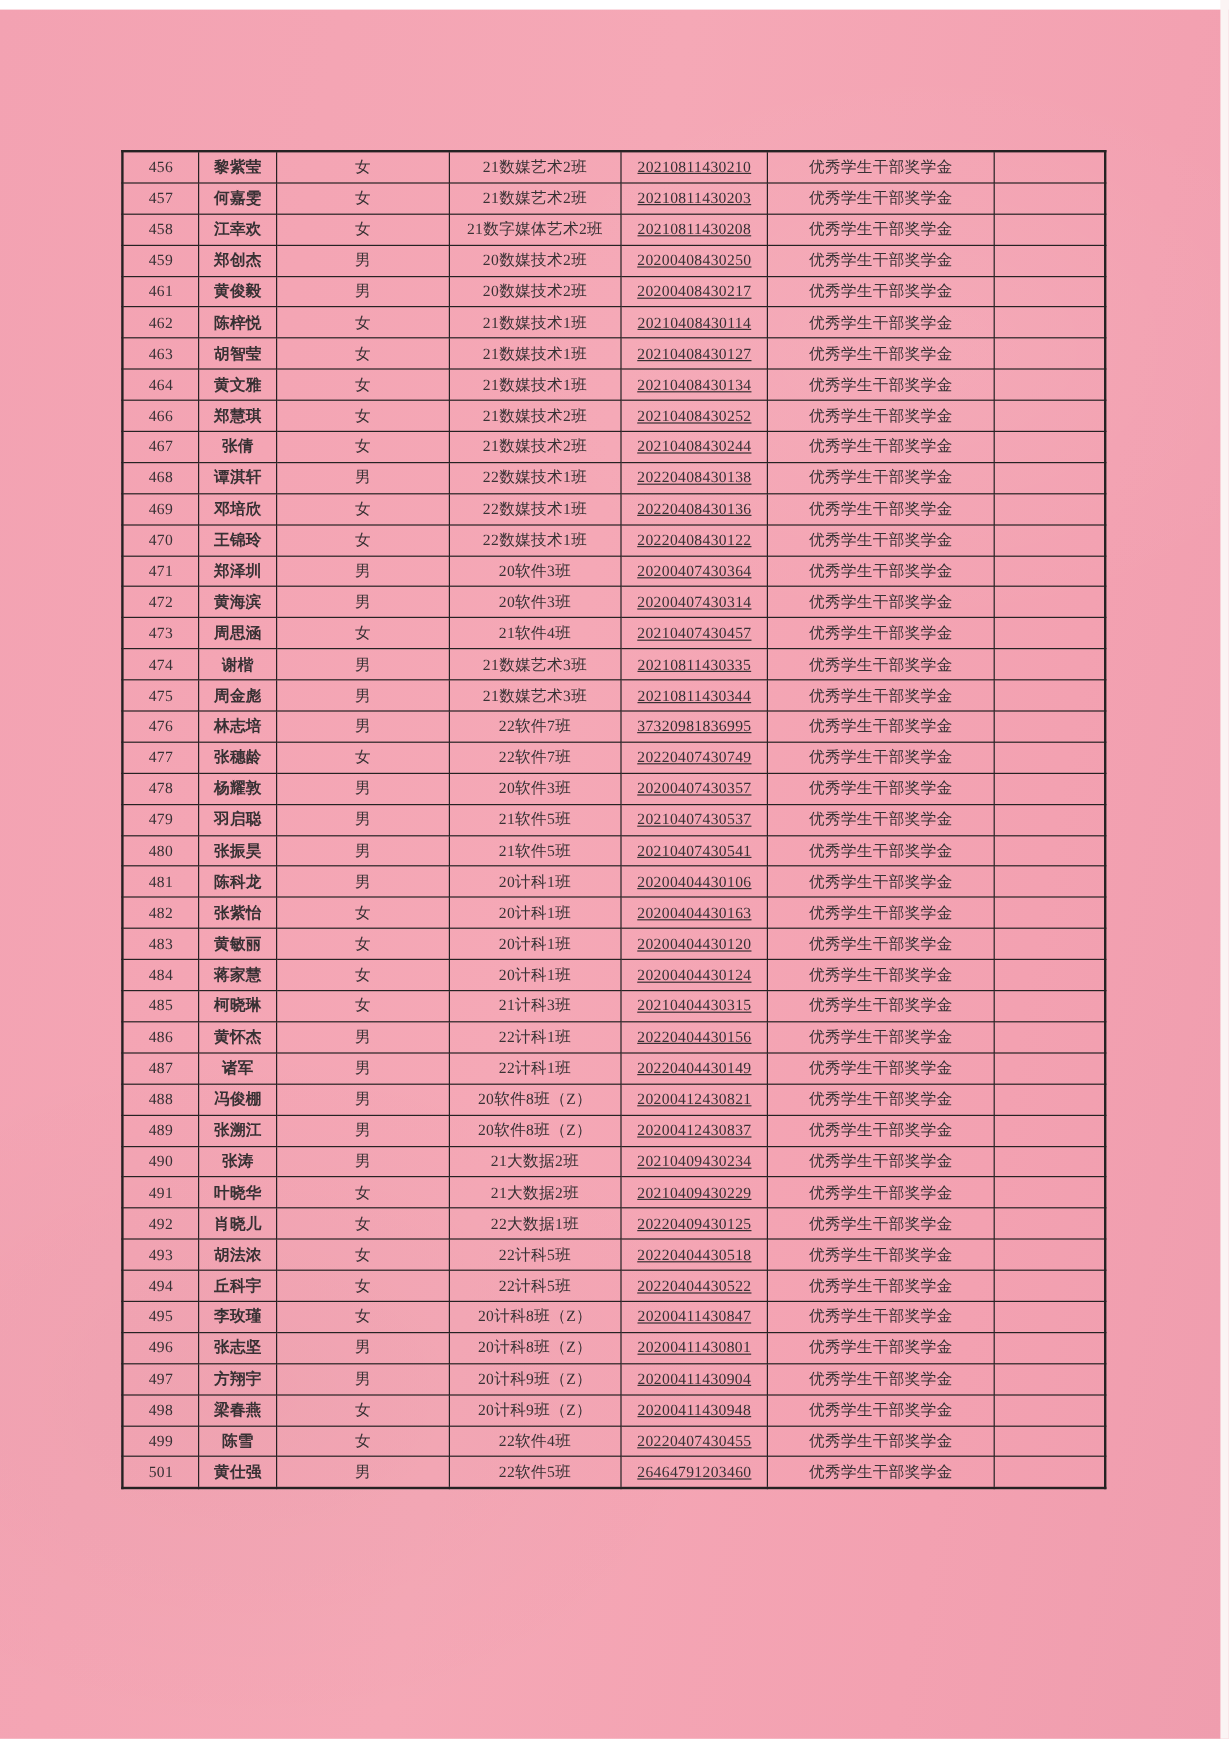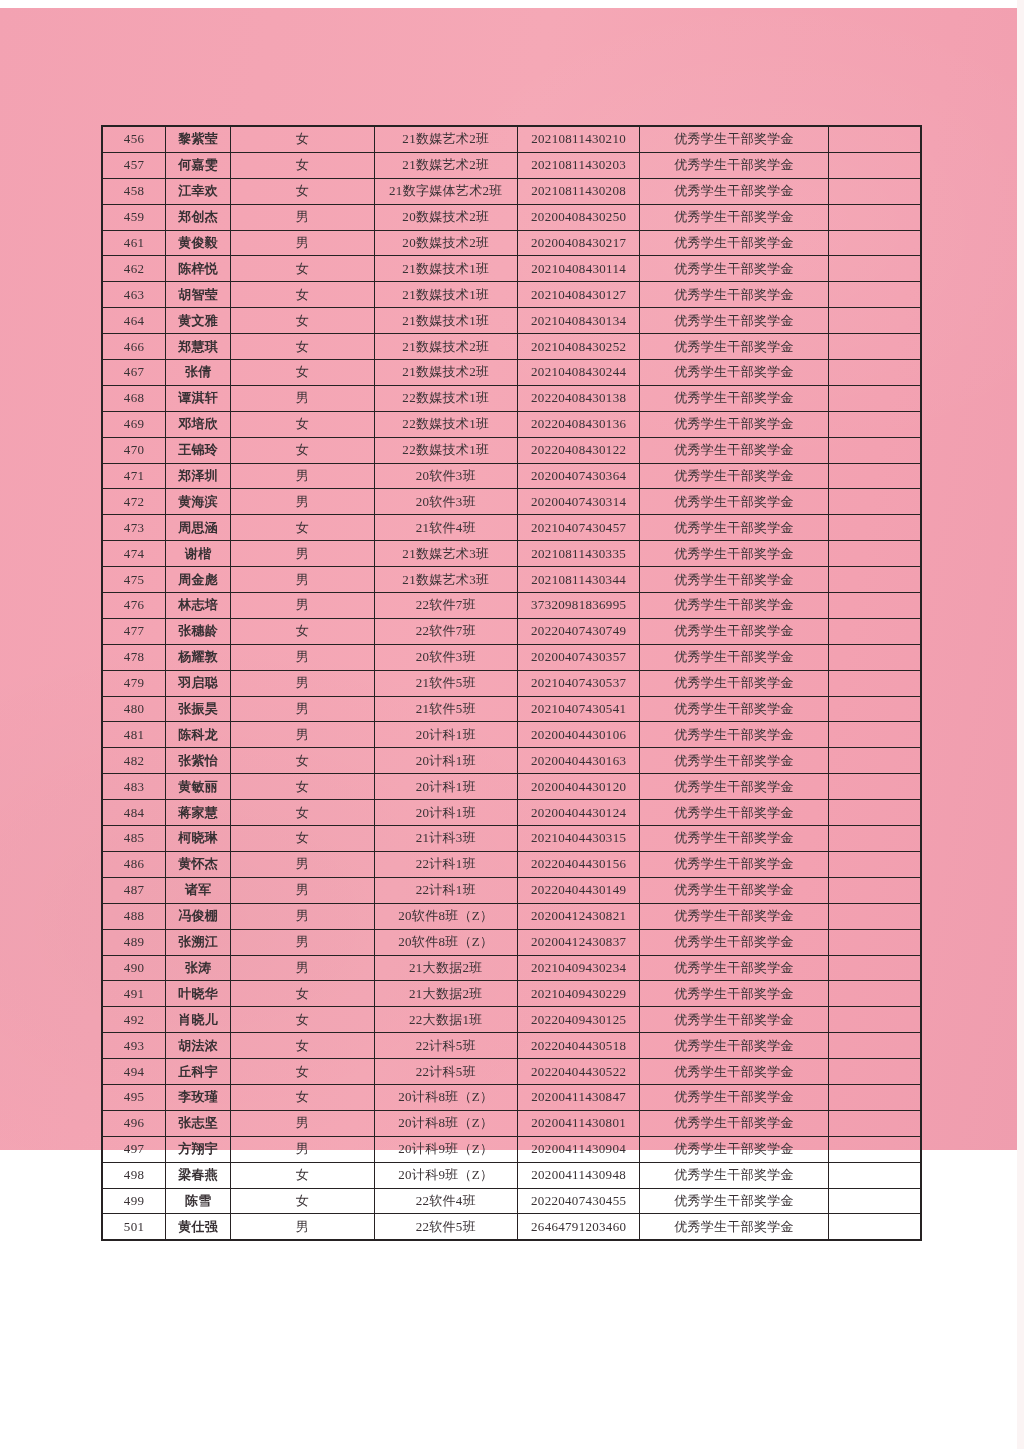--- a/index.html
+++ b/index.html
@@ -12,21 +12,21 @@
     position: relative;
     background: #ffffff;
     font-family: "Liberation Serif", "DejaVu Serif", serif;
     overflow: hidden;
   }
   .page {
     position: absolute;
     left: 0;
     top: 0;
     width: 1024px;
-    height: 1150px;
+    height: 1449px;
     background: linear-gradient(100deg, #f3a2b2 0%, #f5a8b6 45%, #f3a1b1 78%, #ef9dae 100%);
   }
   
   .page::after {
     content: "";
     position: absolute;
     inset: 0;
     background:
       radial-gradient(ellipse 600px 400px at 75% 20%, rgba(255,255,255,0.06), transparent 60%),
       radial-gradient(ellipse 700px 500px at 20% 80%, rgba(0,0,0,0.025), transparent 60%);
@@ -70,21 +70,21 @@
     overflow: hidden;
     font-size: 13px;
     color: #38３134;
     color: #383134;
     letter-spacing: 0.3px;
   }
   td.col-index      { width: 62px;  color: #433d3f; font-size: 12.5px; }
   td.col-name       { width: 64px; font-weight: bold; }
   td.col-gender     { width: 142px; }
   td.col-class      { width: 142px; }
-  td.col-student_id { width: 121px; font-size: 12.5px; letter-spacing: 0.2px; }
+  td.col-student_id { width: 121px; font-size: 12.5px; letter-spacing: 0.2px; text-decoration: underline; }
   td.col-award      { width: 187px; font-family: Liberation Serif, serif; }
   td.col-note       { width: 91px; }
 </style>
 </head>
 <body>
 
 <div class="page">
   <table class="roster">
     <tbody>
         <tr>

